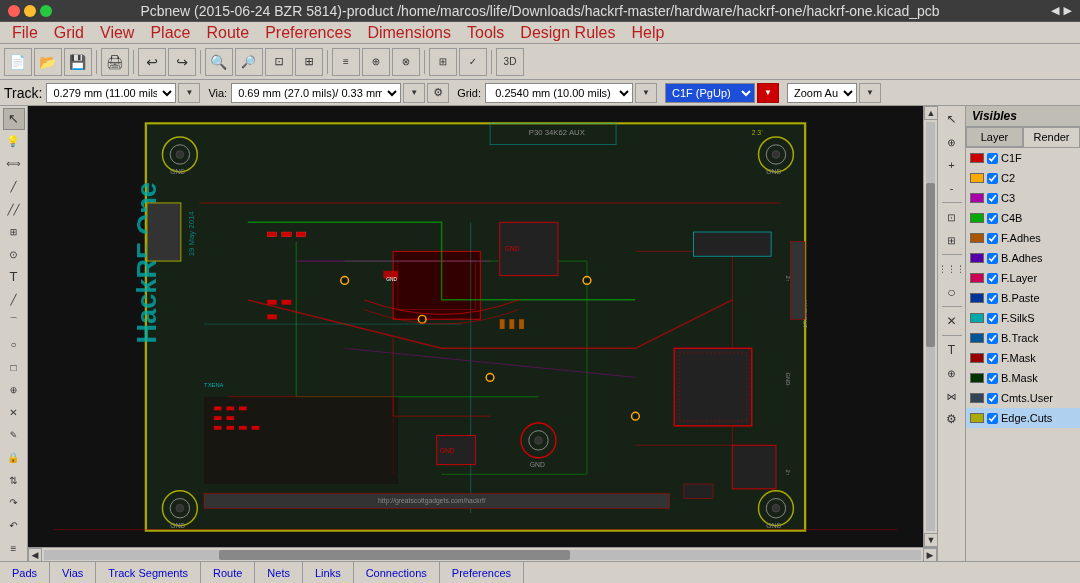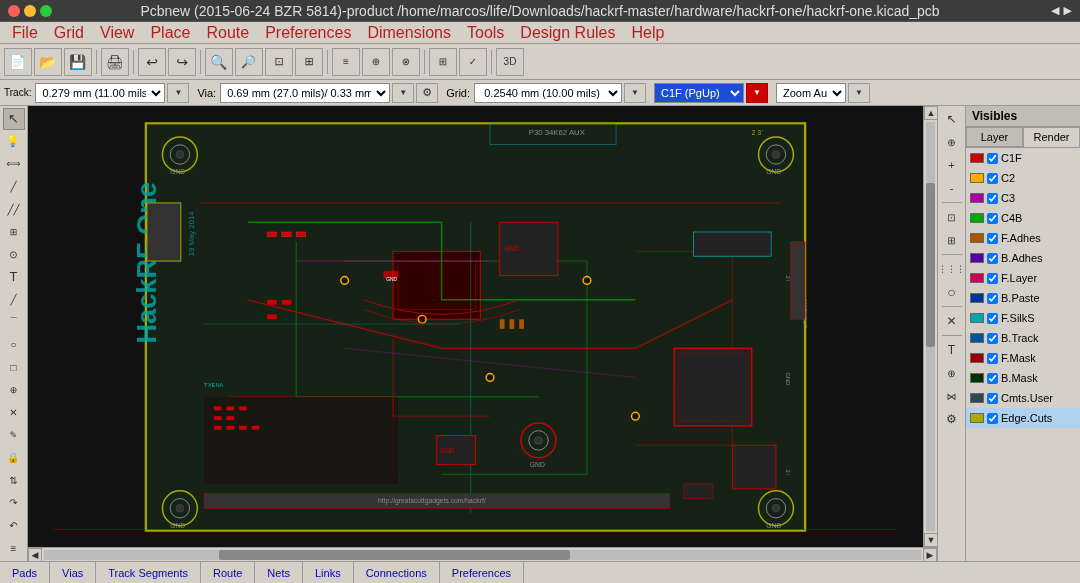--- a/index.html
+++ b/index.html
@@ -161,20 +161,21 @@
       display: flex;
       flex-direction: column;
     }
     #visibles-header {
       background: #c0bdb5;
       padding: 3px 6px;
       font-size: 12px;
       font-weight: bold;
       color: #000;
       border-bottom: 1px solid #999;
+      font-style: italic;
     }
     #render-tabs {
       display: flex;
       background: #c0bdb5;
       border-bottom: 1px solid #999;
     }
     .render-tab {
       flex: 1;
       text-align: center;
       padding: 3px 2px;
@@ -375,21 +376,21 @@
   <div class="tb-btn" title="Netlist" style="font-size:10px;">⊕</div>
   <div class="tb-btn" title="Clearance" style="font-size:10px;">⊗</div>
   <div class="tb-separator"></div>
   <div class="tb-btn" title="Layers" style="font-size:10px;">⊞</div>
   <div class="tb-btn" title="DRC" style="font-size:10px;">✓</div>
   <div class="tb-separator"></div>
   <div class="tb-btn" title="3D View" style="font-size:10px;">3D</div>
 </div>
 
 <div id="toolbar2">
-  <span style="color:#000; margin-right:2px; font-size:10px;">Track:</span>
+  <span style="color:#000; margin-right:2px; font-size:14px;">Track:</span>
   <select class="tb2-select" style="width:130px;">
     <option>0.279 mm (11.00 mils)</option>
   </select>
   <div class="tb2-btn dropdown-arrow">▼</div>
   <span style="width:4px;"></span>
   <span style="color:#000; margin-right:2px; font-size:11px;">Via:</span>
   <select class="tb2-select" style="width:170px;">
     <option>0.69 mm (27.0 mils)/ 0.33 mm (13.0 mils)</option>
   </select>
   <div class="tb2-btn dropdown-arrow">▼</div>

